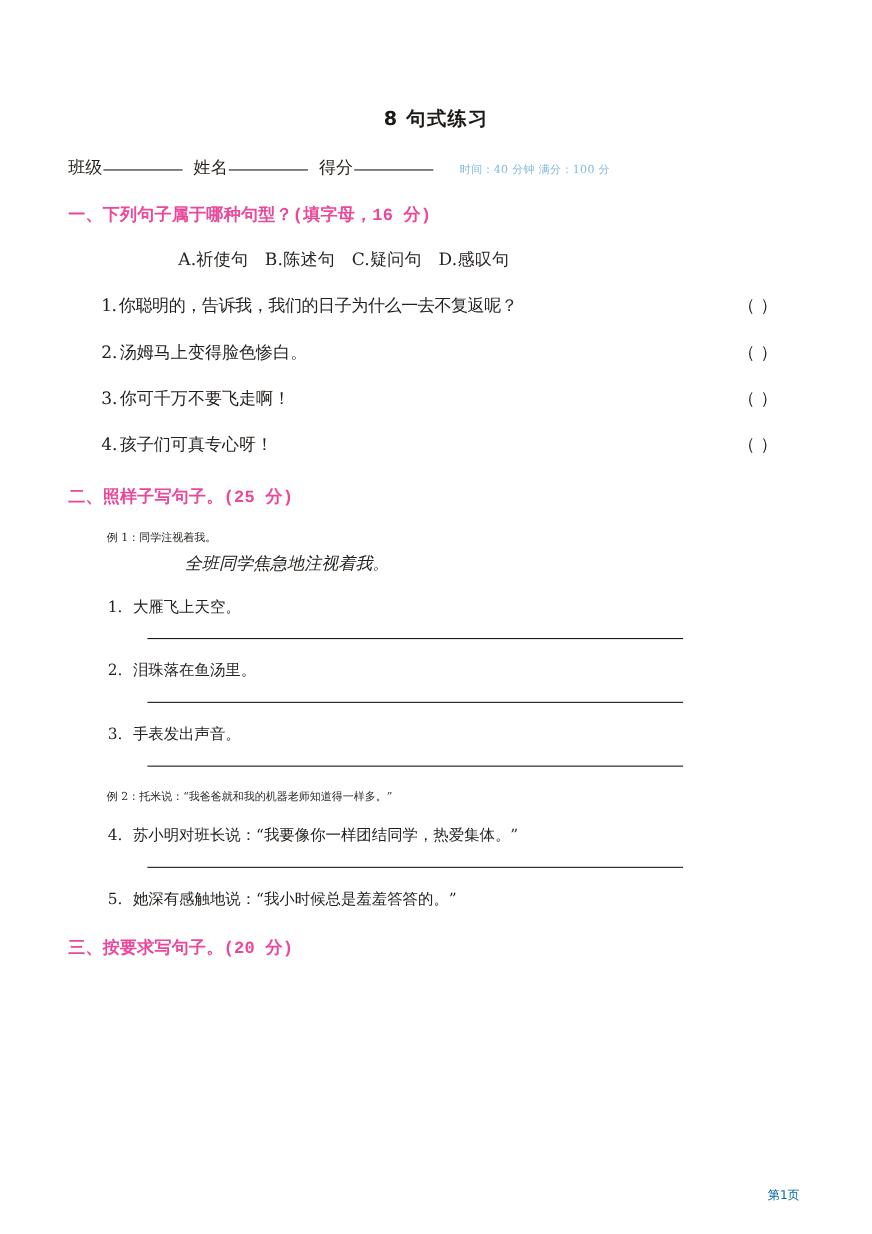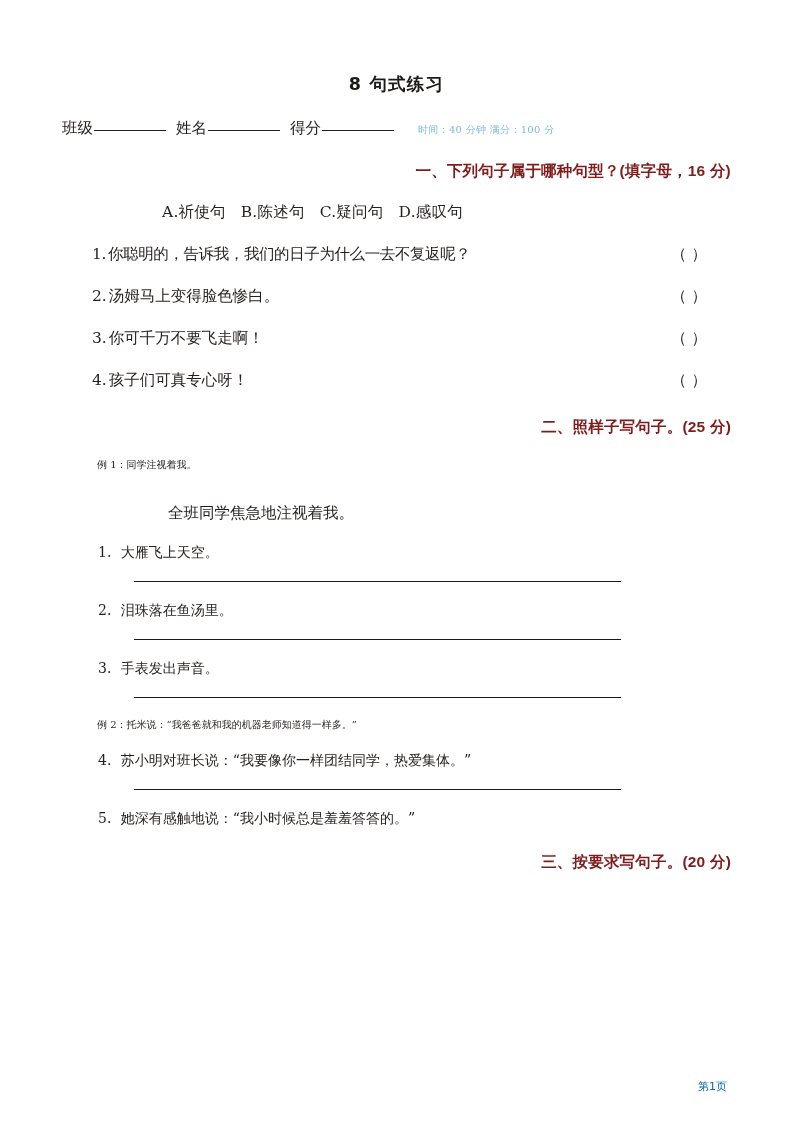--- a/index.html
+++ b/index.html
@@ -26,21 +26,21 @@
   }
 
   
   .doc-title {
     text-align: center;
     font-family: "DejaVu Sans", "Liberation Sans", sans-serif;
     font-weight: bold;
     font-size: 17.5px;
     letter-spacing: 1.2px;
     margin: 0;
-    padding-top: 72px;
+    padding-top: 96px;
     color: #1c1a17;
   }
 
   
   .info-row {
     display: flex;
     align-items: baseline;
     margin-top: 22px;
     font-size: 15.5px;
     white-space: nowrap;
@@ -63,27 +63,26 @@
   .blank-w1 { width: 72px; }
   .meta {
     margin-left: 14px;
     color: #7fb8dd;
     font-size: 10px;
     letter-spacing: 0.3px;
   }
 
   
   .section-heading {
-    font-family: Liberation Sans, sans-serif;
+    font-family: Liberation Mono, monospace;
     font-weight: bold;
     font-size: 15.5px;
-    color: #7f1d1d;
+    color: #ec4899;
     margin: 0;
     letter-spacing: 0.2px;
-    text-align: right;
   }
   .sec1-head { margin-top: 22px; }
   .sec2-head { margin-top: 26px; }
   .sec3-head { margin-top: 24px; }
 
   
   .choices {
     margin-top: 20px;
     padding-left: 100px;
     font-size: 15.5px;
@@ -112,23 +111,24 @@
     margin-right: 2px;
   }
 
   
   .example-line {
     margin-top: 20px;
     padding-left: 35px;
     font-size: 10px;
   }
   .example-answer {
-    margin-top: 31px;
+    margin-top: 6px;
     padding-left: 106px;
     font-size: 15.5px;
+    font-style: italic;
   }
 
   
   .item-line {
     margin-top: 20px;
     padding-left: 36px;
     font-size: 14px;
   }
   .item-num { margin-right: 5px; }
 

